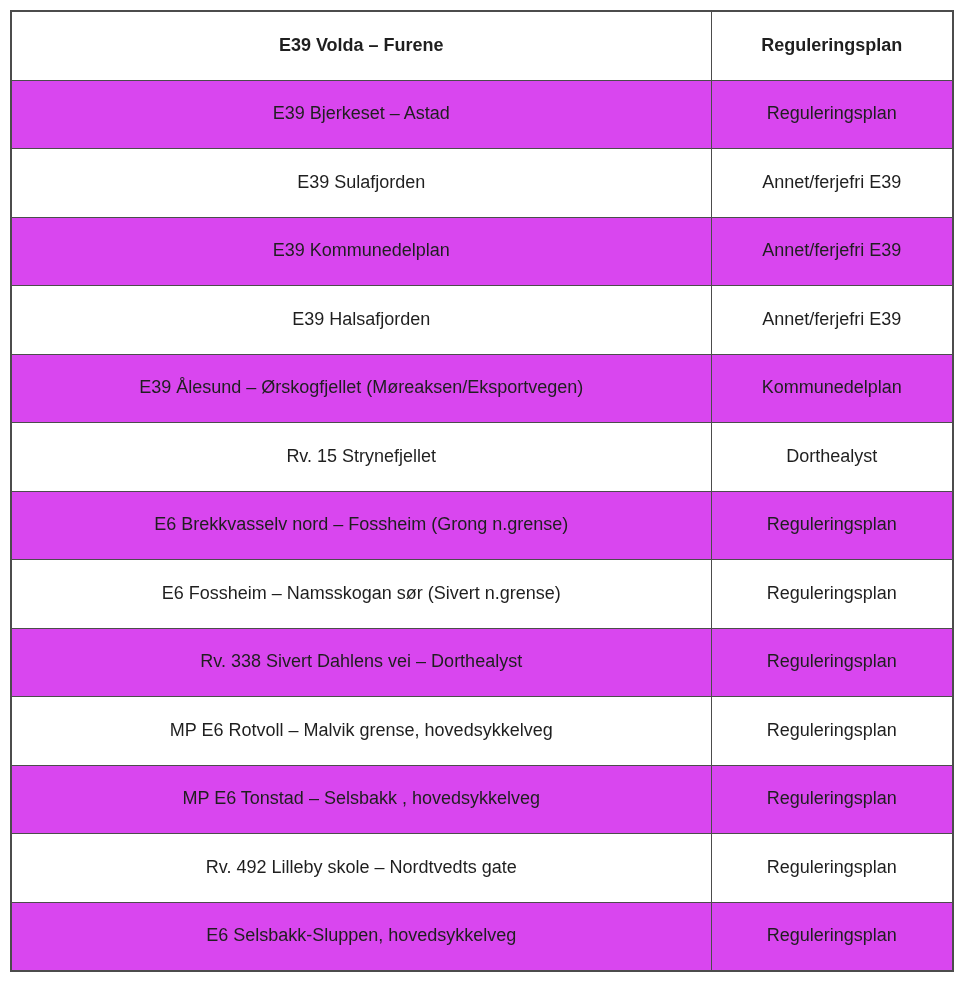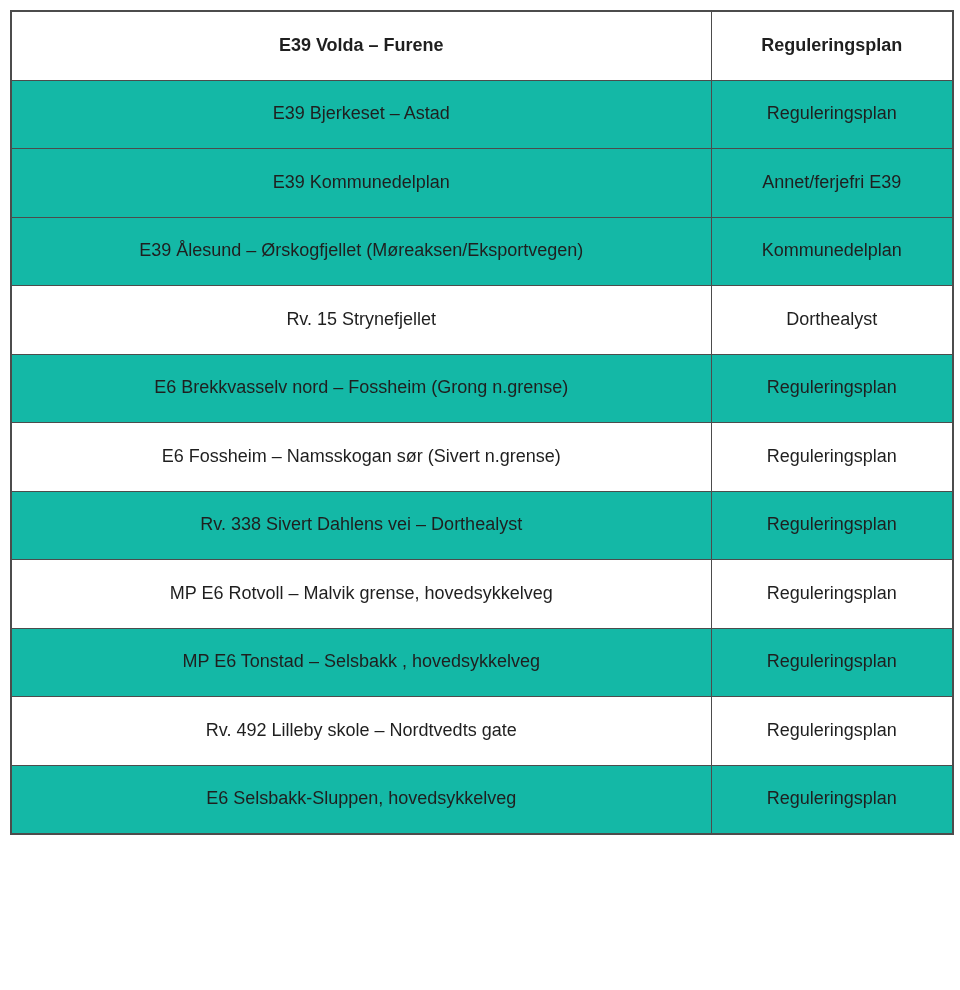--- a/index.html
+++ b/index.html
@@ -32,42 +32,50 @@
     color: #1f1f1f;
     text-align: center;
     vertical-align: middle;
     white-space: nowrap;
     overflow: hidden;
   }
   table.projects th {
     font-weight: 700;
   }
   tr.row-white { background: #ffffff; }
-  tr.row-gray  { background: #14b8a6; }
+  tr.row-gray  { background: #d946ef; }
 </style>
 </head>
 <body>
 
 <div class="table-wrap">
   <table class="projects">
     <colgroup>
       <col class="col-project">
       <col class="col-plan">
     </colgroup>
     <tbody>
       <tr class="row-white">
         <th>E39 Volda – Furene</th>
         <th>Reguleringsplan</th>
       </tr>
       <tr class="row-gray">
         <td>E39 Bjerkeset – Astad</td>
         <td>Reguleringsplan</td>
       </tr>
+      <tr class="row-white">
+        <td>E39 Sulafjorden</td>
+        <td>Annet/ferjefri E39</td>
+      </tr>
       <tr class="row-gray">
         <td>E39 Kommunedelplan</td>
+        <td>Annet/ferjefri E39</td>
+      </tr>
+      <tr class="row-white">
+        <td>E39 Halsafjorden</td>
         <td>Annet/ferjefri E39</td>
       </tr>
       <tr class="row-gray">
         <td>E39 Ålesund – Ørskogfjellet (Møreaksen/Eksportvegen)</td>
         <td>Kommunedelplan</td>
       </tr>
       <tr class="row-white">
         <td>Rv. 15 Strynefjellet</td>
         <td>Dorthealyst</td>
       </tr>

